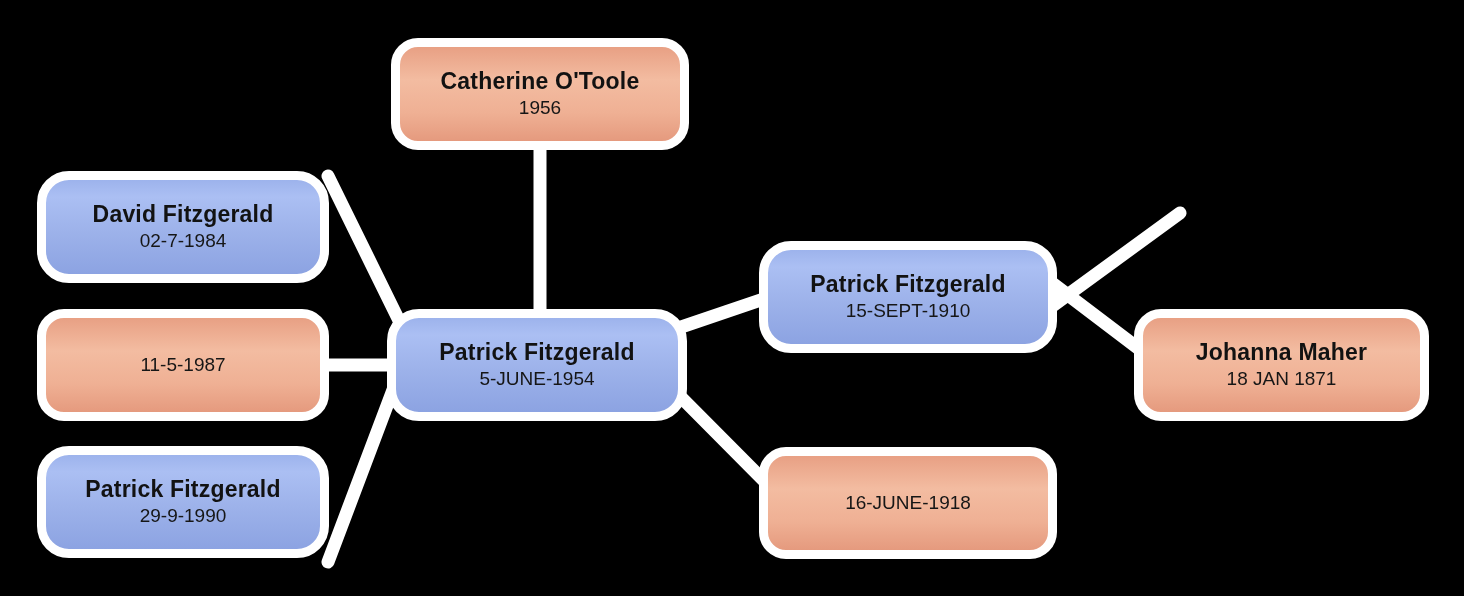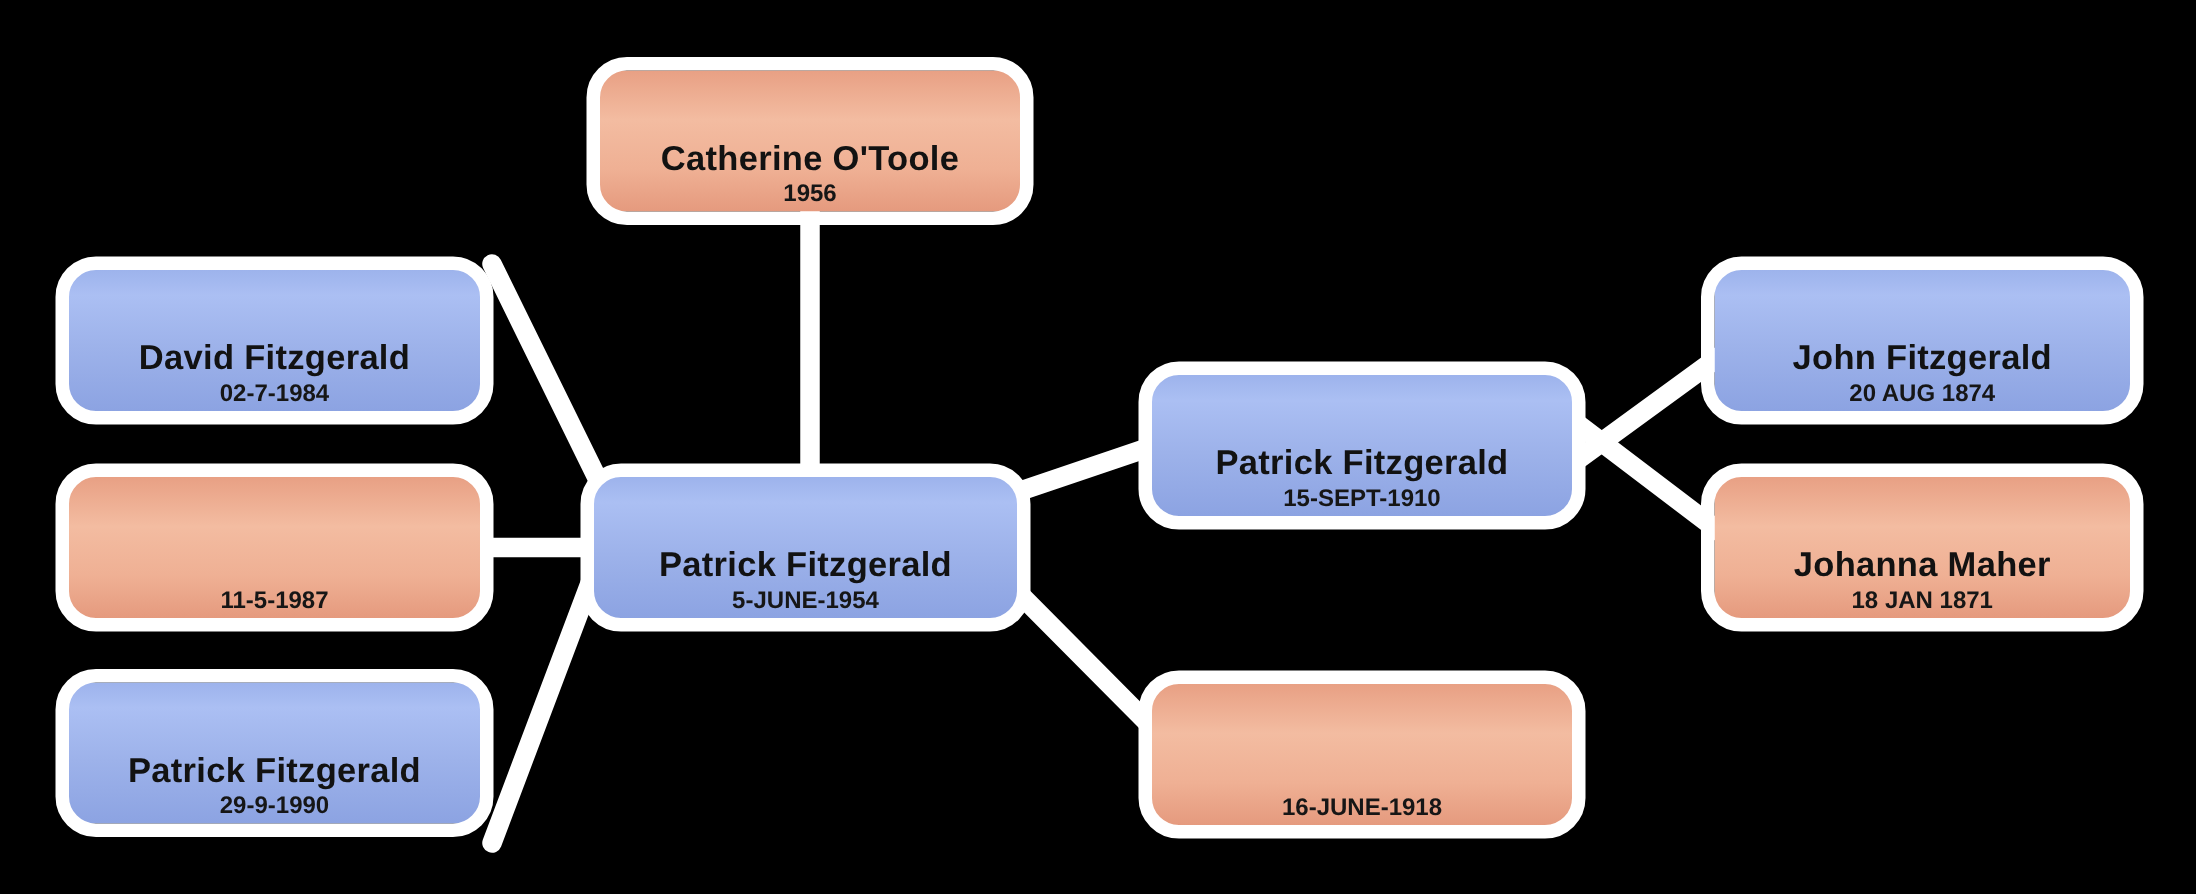--- a/index.html
+++ b/index.html
@@ -22,40 +22,41 @@
     z-index: 1;
   }
   .node {
     position: absolute;
     z-index: 2;
     border: 9px solid #ffffff;
     border-radius: 27px;
     display: flex;
     flex-direction: column;
     align-items: center;
-    justify-content: flex-end;
+    justify-content: center;
     text-align: center;
     box-sizing: content-box;
   }
   .node.blue {
     background: linear-gradient(180deg, #9db3ec 0%, #abbff3 18%, #9db2ea 55%, #8ca3e2 100%);
+    border-radius: 32px;
   }
   .node.salmon {
     background: linear-gradient(180deg, #e8a084 0%, #f3bca1 35%, #efb094 70%, #e59a7e 100%);
   }
   .node .name {
     font-size: 23px;
     font-weight: bold;
     color: #121212;
     line-height: 1.25;
     letter-spacing: 0.2px;
   }
   .node .date {
-    font-size: 16px;
-    font-weight: bold;
+    font-size: 19px;
+    font-weight: normal;
     color: #161616;
     line-height: 1.3;
   }
 </style>
 </head>
 <body>
 
 <div id="canvas">
 
   <svg id="connectors" width="1464" height="596" viewBox="0 0 1464 596">
@@ -97,23 +98,19 @@
 
   <div class="node blue" style="left:759px; top:241px; width:280px; height:94px">
     <div class="name">Patrick Fitzgerald</div>
     <div class="date">15-SEPT-1910</div>
   </div>
 
   <div class="node salmon" style="left:759px; top:447px; width:280px; height:94px">
     <div class="date">16-JUNE-1918</div>
   </div>
 
-  <div class="node blue" style="left:1134px; top:171px; width:277px; height:94px">
-    <div class="name">John Fitzgerald</div>
-    <div class="date">20 AUG 1874</div>
-  </div>
 
   <div class="node salmon" style="left:1134px; top:309px; width:277px; height:94px">
     <div class="name">Johanna Maher</div>
     <div class="date">18 JAN 1871</div>
   </div>
 
 </div>
 
 </body></html>

